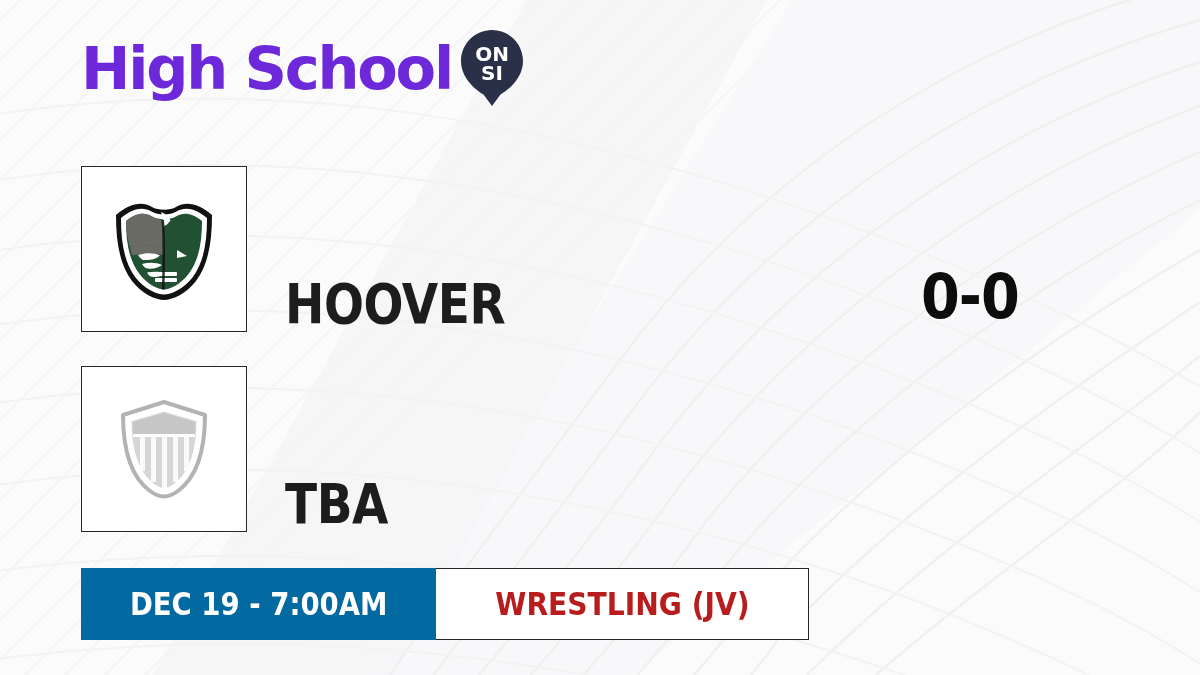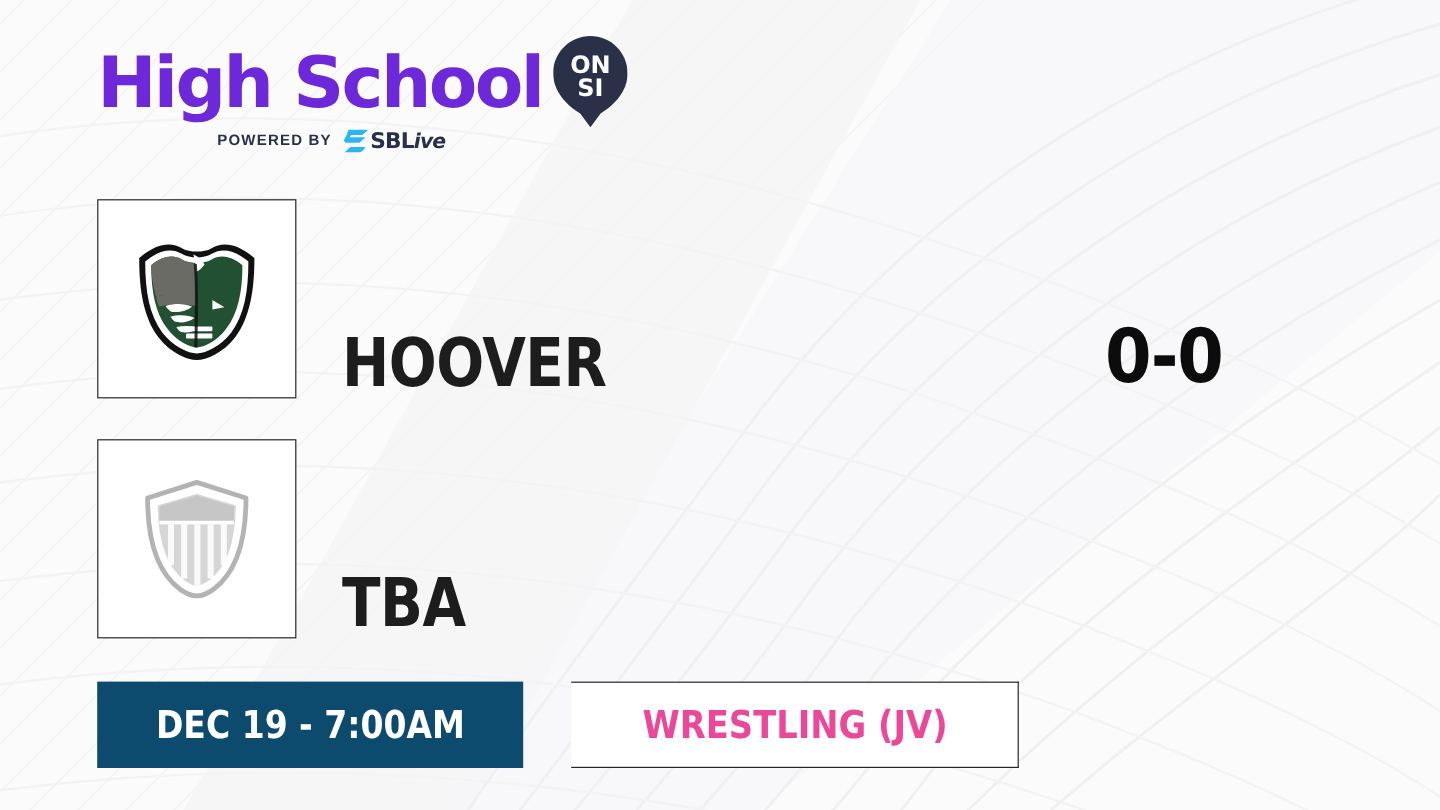--- a/index.html
+++ b/index.html
@@ -161,52 +161,51 @@
   
   #meta-bar {
     position: absolute;
     left: 81px;
     top: 568px;
     display: flex;
     align-items: stretch;
     height: 72px;
   }
   #game-datetime {
-    background: #0c4a6e;
+    background: #0369a1;
     color: #ffffff;
     display: flex;
     align-items: center;
     justify-content: center;
     padding: 0 28px;
     min-width: 290px;
     box-sizing: border-box;
     font-family: "DejaVu Sans", sans-serif;
     font-weight: 700;
     font-size: 32px;
     letter-spacing: 0px;
     white-space: nowrap;
     transform: scaleX(1);
   }
   #game-datetime span { display: inline-block; transform: scaleX(0.86); }
   #game-sport {
     background: #ffffff;
     border: 1px solid #262626;
     border-left: none;
-    color: #ec4899;
+    color: #b91c1c;
     display: flex;
     align-items: center;
     justify-content: center;
     padding: 0 12px;
     min-width: 373px;
     box-sizing: border-box;
     font-family: "DejaVu Sans", sans-serif;
     font-weight: 700;
     font-size: 32px;
     white-space: nowrap;
-    margin-left: 40px;
   }
   #game-sport span { display: inline-block; transform: scaleX(0.88); }
 </style>
 </head>
 <body>
 
 <div id="scorecard">
 
   <div class="bg-layer">
     <svg class="bg-svg" viewBox="0 0 1200 675" xmlns="http://www.w3.org/2000/svg" aria-hidden="true">
@@ -273,32 +272,20 @@
     <div id="brand-row">
       <h1 id="brand-title">High School</h1>
       <div id="onsi-pin">
         <svg width="62" height="76" viewBox="0 0 62 76" xmlns="http://www.w3.org/2000/svg" aria-hidden="true">
           <path d="M31 0 C13.9 0 0 13.9 0 31 C0 46 11 57.5 22.5 64.5 L31 76 L39.5 64.5 C51 57.5 62 46 62 31 C62 13.9 48.1 0 31 0 Z" fill="#2b3049"></path>
           <text x="31" y="31" text-anchor="middle" font-family="DejaVu Sans, sans-serif" font-size="20" font-weight="700" fill="#ffffff">ON</text>
           <text x="31" y="50" text-anchor="middle" font-family="DejaVu Sans, sans-serif" font-size="20" font-weight="700" fill="#ffffff">SI</text>
         </svg>
       </div>
     </div>
-    <div id="powered-row">
-      <span id="powered-by-label">POWERED BY</span>
-      <span id="sblive-mark">
-        <span id="sblive-s">
-          <svg width="22" height="19" viewBox="0 0 22 19" xmlns="http://www.w3.org/2000/svg" aria-hidden="true">
-            <path d="M4.5 0 H21 L16 4.5 H6.5 L5.5 6.3 H18.5 L13.5 11 H2 L0.5 9 L3 4 Z" fill="#29b6f6"></path>
-            <path d="M1 19 L6 14.5 H18.5 L17 17 L14 19 Z" fill="#29b6f6"></path>
-          </svg>
-        </span>
-        <span id="sblive-word"><span>SBL</span><span class="lower">ive</span></span>
-      </span>
-    </div>
   </div>
 
   <div class="team-row" id="team-row-home">
     <div class="team-logo-box">
       <span>
         <svg width="112" height="112" viewBox="0 0 112 112" xmlns="http://www.w3.org/2000/svg" aria-hidden="true">
 
           <path d="M8 22 C22 10 34 8 44 14 C50 17.5 62 17.5 68 14 C78 8 90 10 104 22 C104 50 100 72 88 88 C78 101 64 107 56 107 C48 107 34 101 24 88 C12 72 8 50 8 22 Z" fill="#111111"></path>
 
           <path d="M13 25 C25 15 35 13.5 43.5 18.5 C50 22.5 62 22.5 68.5 18.5 C77 13.5 87 15 99 25 C99 50 95.5 70 84.5 84.5 C75.5 96 63 101.5 56 101.5 C49 101.5 36.5 96 27.5 84.5 C16.5 70 13 50 13 25 Z" fill="#ffffff"></path>

